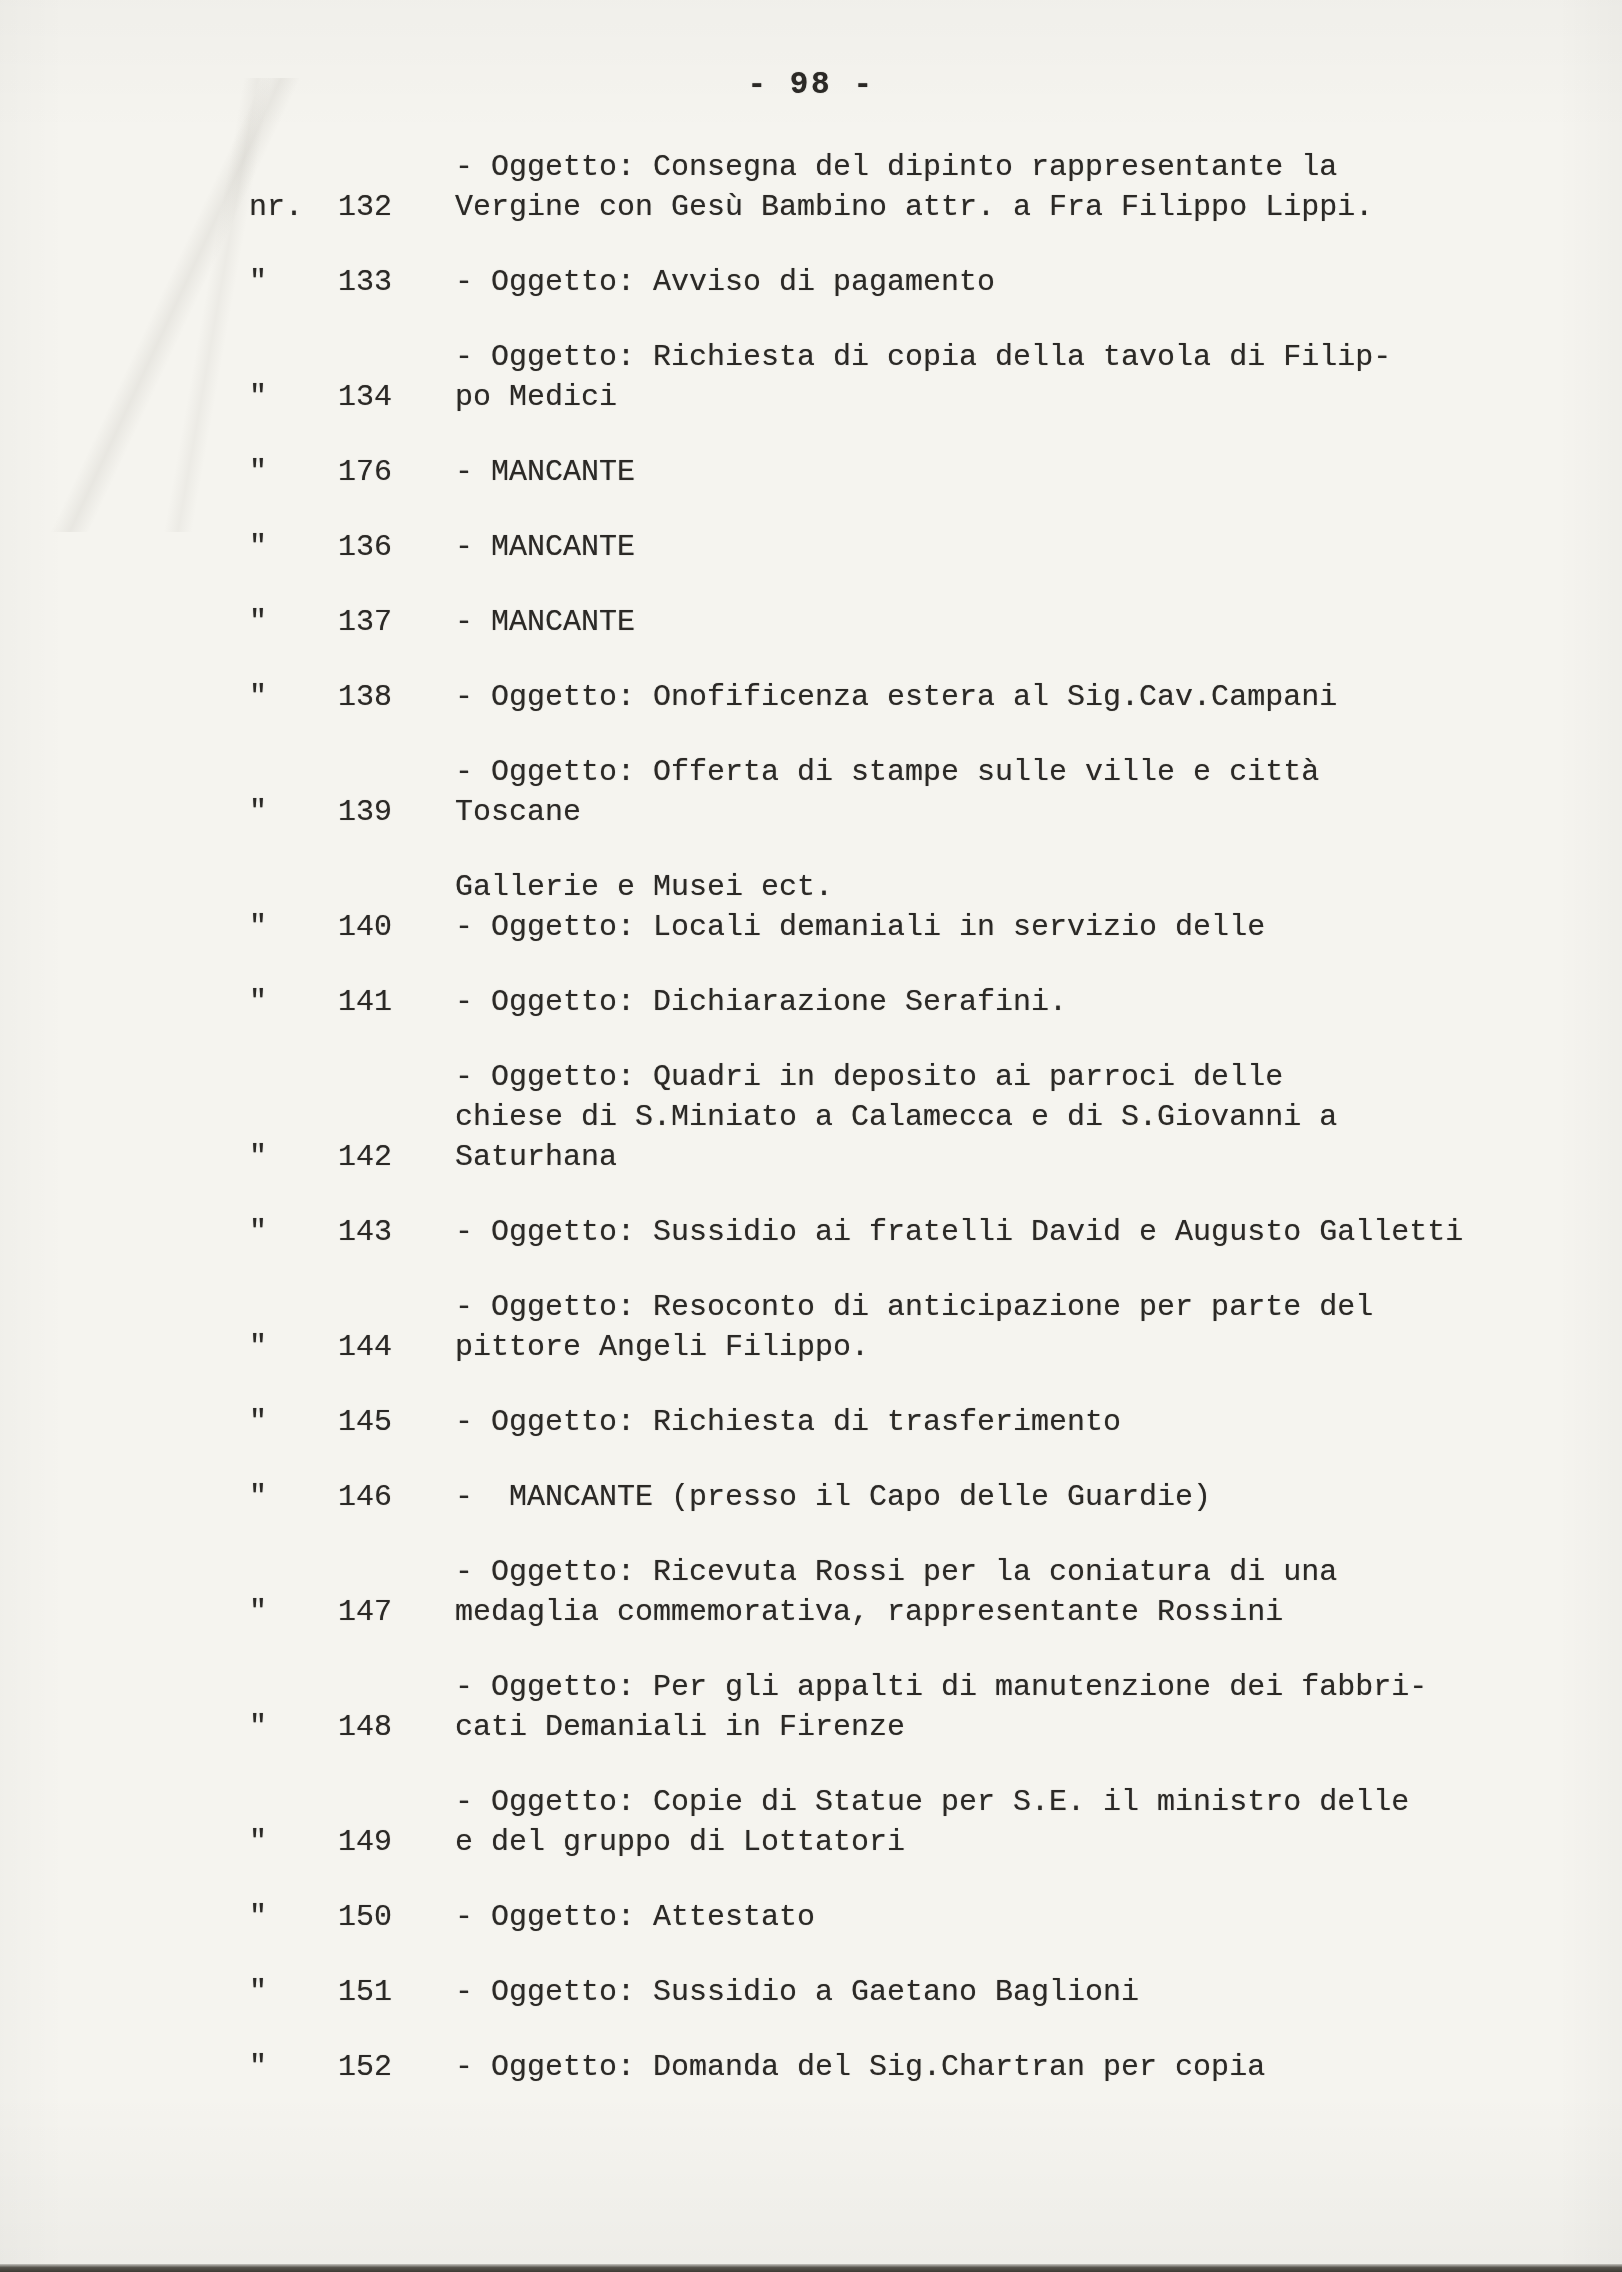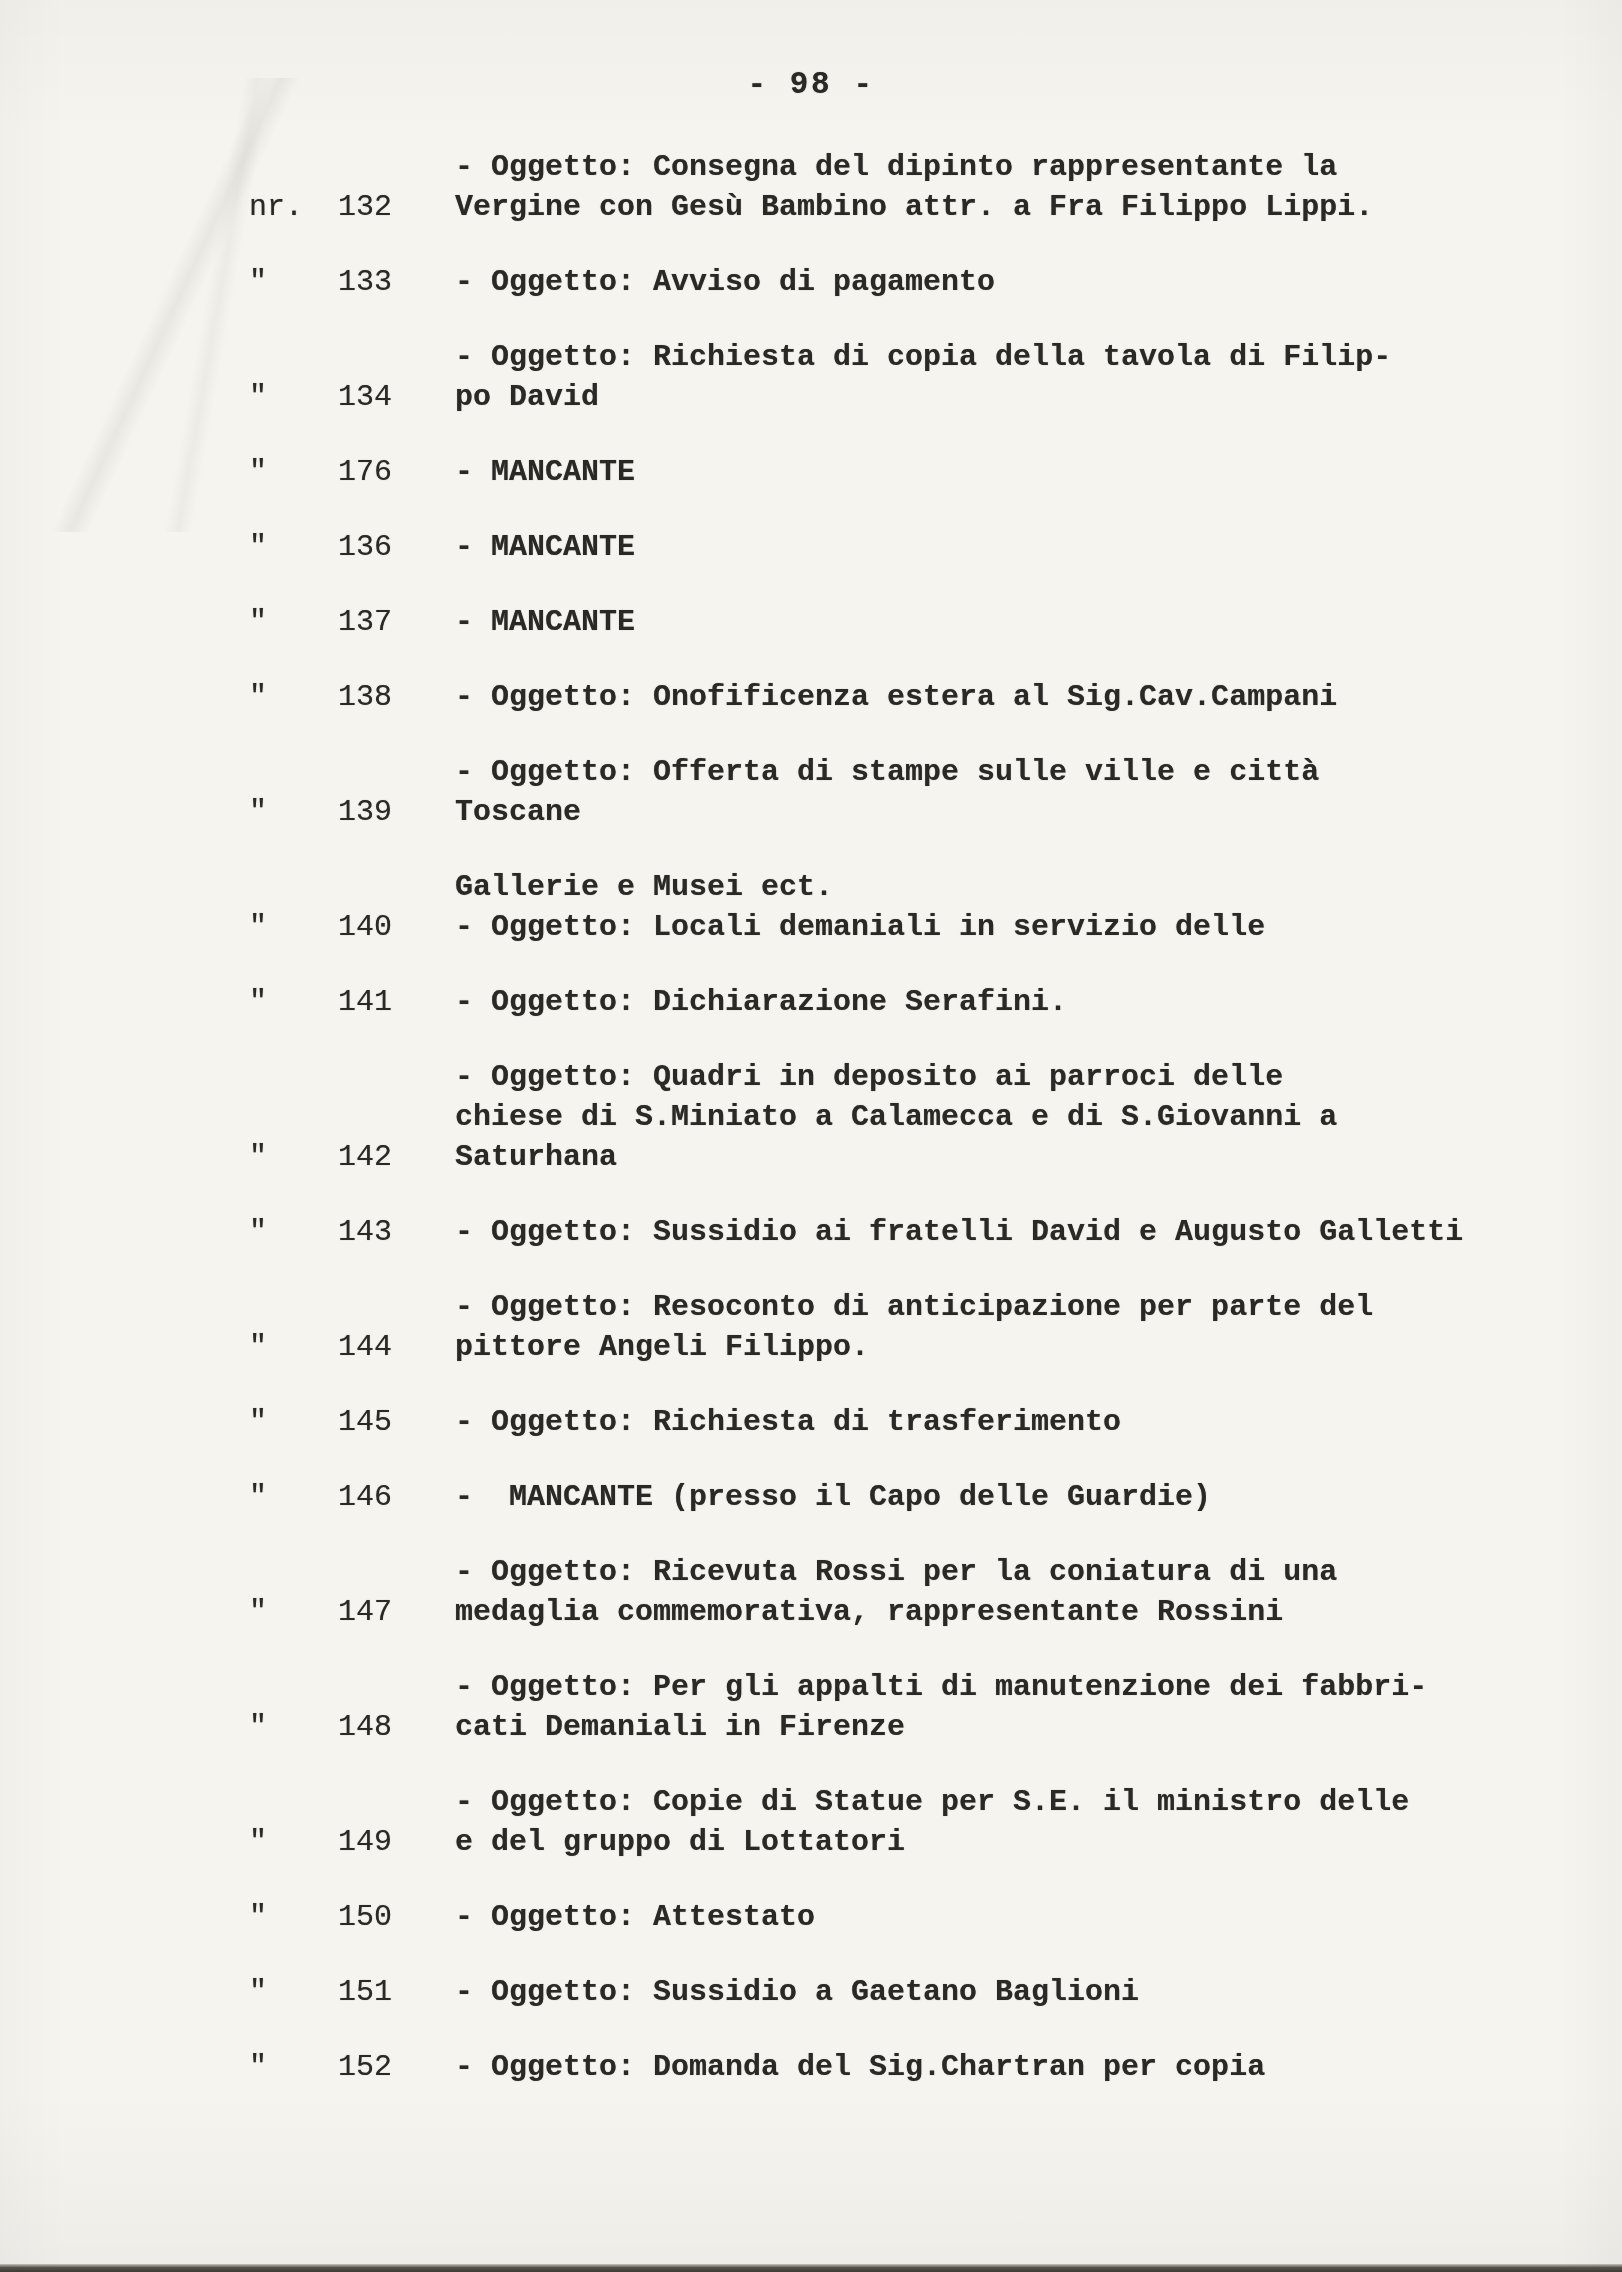--- a/index.html
+++ b/index.html
@@ -53,21 +53,20 @@
   .col-num{
     width:117px;
     white-space:pre;
   }
   .col-text{
     flex:1;
     max-width:1078px;
   }
   .line{
     white-space:pre;
-    font-weight:bold;
   }
   
   .scan-artifact{
     position:absolute;
     left:39px;
     top:78px;
     width:273px;
     height:454px;
     background:
       linear-gradient(115deg, rgba(120,115,105,0) 46%, rgba(120,115,105,0.10) 50%, rgba(120,115,105,0) 54%),
@@ -108,21 +107,21 @@
     <div class="col-text">
           <div class="line">- Oggetto: Avviso di pagamento</div>
         </div>
   </div>
 
   <div class="entry">
     <div class="col-label">"</div>
     <div class="col-num">134</div>
     <div class="col-text">
           <div class="line">- Oggetto: Richiesta di copia della tavola di Filip-</div>
-          <div class="line">po David</div>
+          <div class="line">po Medici</div>
         </div>
   </div>
 
   <div class="entry">
     <div class="col-label">"</div>
     <div class="col-num">176</div>
     <div class="col-text">
           <div class="line">- MANCANTE</div>
         </div>
   </div>

